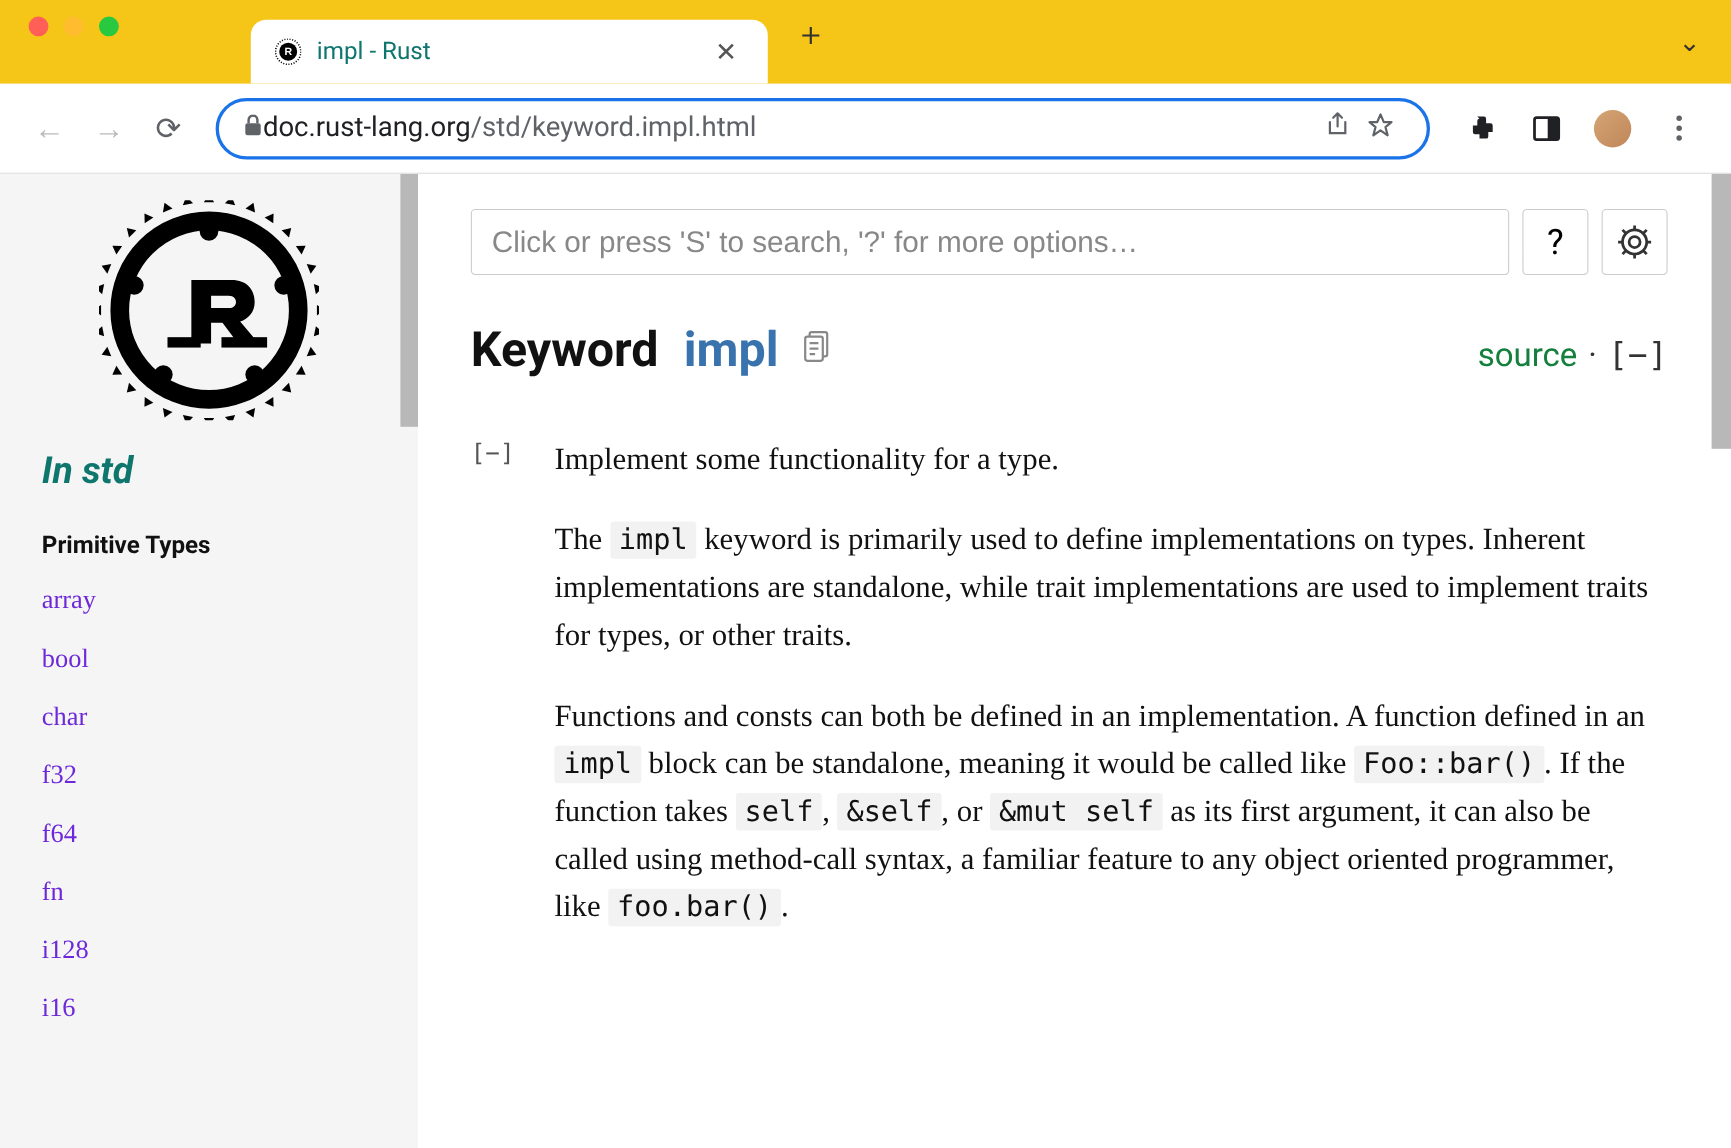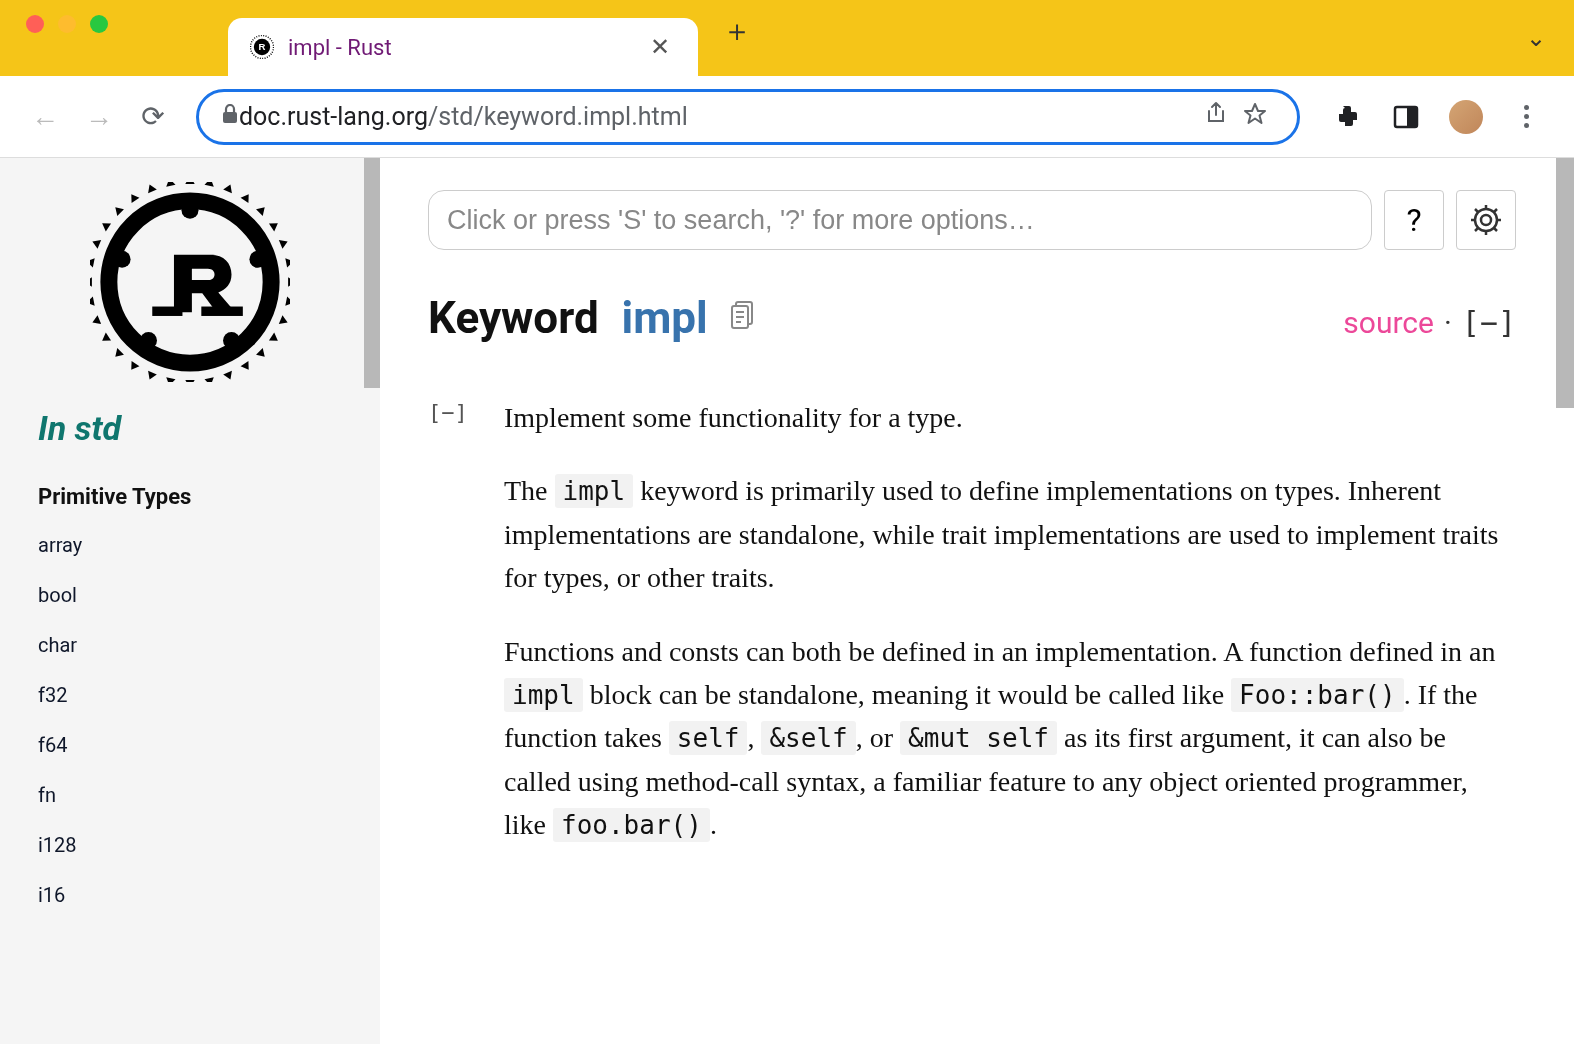--- a/index.html
+++ b/index.html
@@ -38,21 +38,21 @@
   height: 58px;
   border-radius: 14px 14px 0 0;
   display: flex;
   align-items: center;
   padding: 0 22px;
   gap: 14px;
   min-width: 470px;
   position: relative;
 }
 .tab-favicon { width: 24px; height: 24px; display: flex; align-items: center; justify-content: center; }
-.tab-title { font-size: 22px; color: #701a75; flex: 1; }
+.tab-title { font-size: 22px; color: #0f766e; flex: 1; }
 .tab-close { font-size: 24px; color: #555; cursor: pointer; padding: 0 6px; font-weight: 300; }
 .new-tab { font-size: 30px; color: #333; margin-left: 24px; align-self: center; margin-bottom: 14px; cursor: pointer; font-weight: 300; }
 .tab-actions-right { position: absolute; right: 28px; top: 50%; transform: translateY(-50%); }
 .tab-chevron { font-size: 24px; color: #333; }
 
 .toolbar {
   height: 82px;
   display: flex;
   align-items: center;
   padding: 0 22px;
@@ -118,25 +118,26 @@
   font-style: italic;
 }
 .sidebar h3 {
   font-size: 22px;
   font-weight: 700;
   color: #111;
   margin-bottom: 24px;
 }
 .sidebar-link {
   display: block;
-  color: #0f172a;
-  font-size: 20px;
+  color: #6d28d9;
+  font-size: 24px;
   margin-bottom: 26px;
   text-decoration: none;
   cursor: pointer;
+  font-family: Liberation Serif, serif;
 }
 
 .main {
   flex: 1;
   padding: 32px 58px 32px 48px;
   overflow-y: auto;
   position: relative;
 }
 .main-scrollbar {
   position: absolute;
@@ -146,21 +147,21 @@
 }
 .search-row {
   display: flex;
   gap: 12px;
   margin-bottom: 42px;
 }
 .search-input {
   flex: 1;
   height: 60px;
   border: 1px solid #ccc;
-  border-radius: 16px;
+  border-radius: 4px;
   padding: 0 18px;
   font-size: 27px;
   color: #777;
   background: #fff;
 }
 .search-input::placeholder { color: #888; }
 .help-btn, .settings-btn {
   width: 60px; height: 60px;
   border: 1px solid #ccc;
   border-radius: 4px;
@@ -192,21 +193,21 @@
   cursor: pointer;
   align-self: center;
 }
 .heading-right {
   margin-left: auto;
   display: flex;
   align-items: baseline;
   gap: 10px;
   font-size: 30px;
 }
-.source-link { color: #ec4899; cursor: pointer; text-align: center; }
+.source-link { color: #15803d; cursor: pointer; text-align: center; }
 .dot-sep { color: #333; }
 .collapse-btn { color: #333; font-family: monospace; cursor: pointer; }
 
 .doc-body {
   display: flex;
   gap: 20px;
 }
 .toggle-col {
   width: 36px;
   font-family: monospace;

